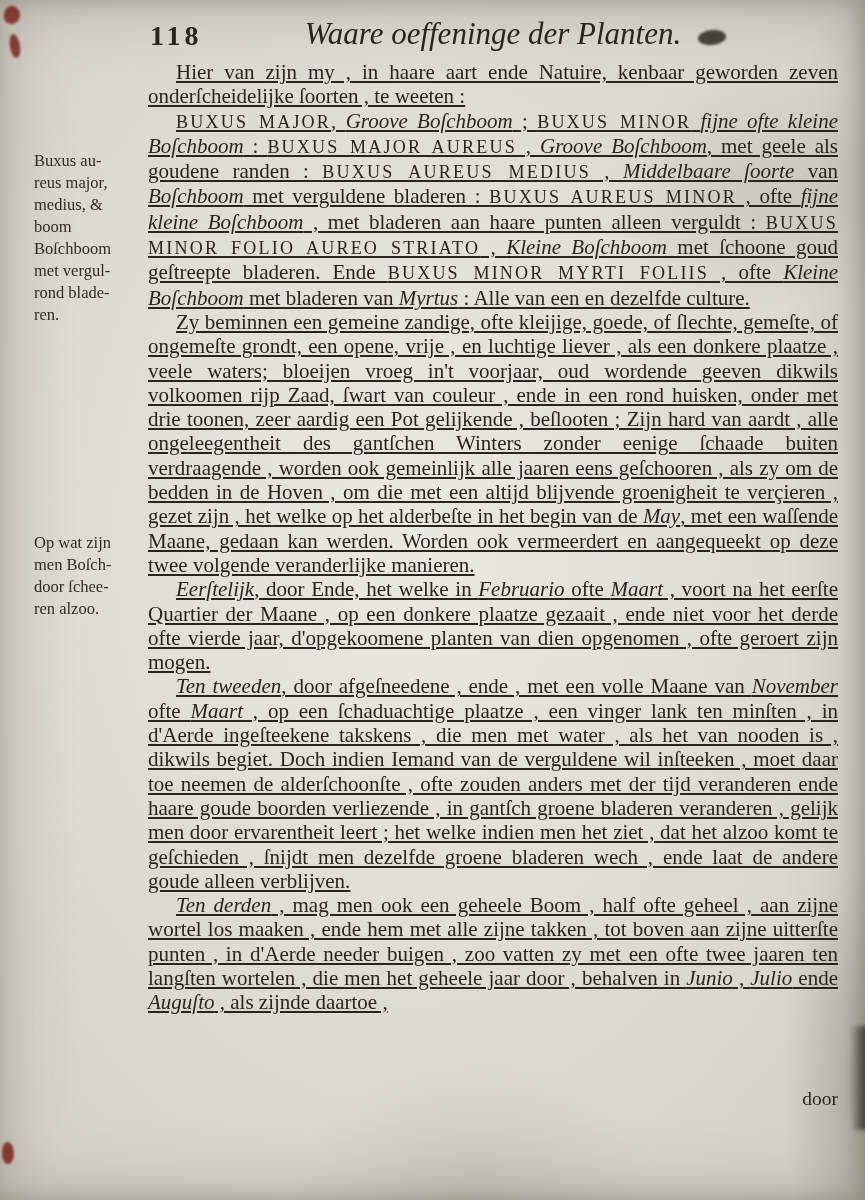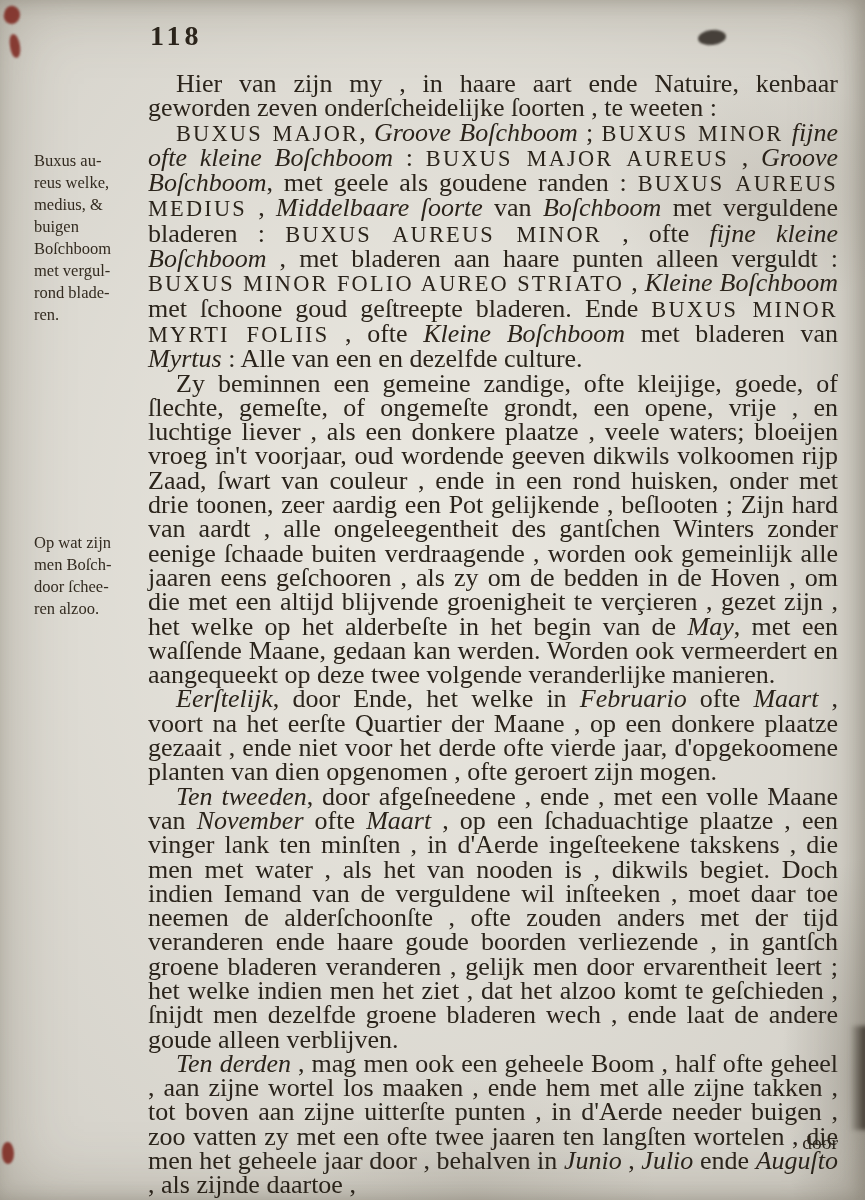--- a/index.html
+++ b/index.html
@@ -32,30 +32,30 @@
   
   .margin-notes { position:absolute; left:34px; top:0; width:110px; }
   .margin-note {
     position:absolute; left:0; width:110px;
     font-size:16.5px; line-height:22px;
     color:#332b20;
   }
 
   
   .text-block {
-    position:absolute; left:148px; top:72px; width:690px;
+    position:absolute; left:148px; top:60px; width:690px;
     text-align:justify;
-    font-size:26px; line-height:24.3px;
+    font-size:21px; line-height:24.3px;text-decoration:underline;
   }
   .para { margin:0; text-indent:28px; }
   .para span.i { font-style:italic; }
   .para span.c { font-size:0.86em; letter-spacing:2.2px; }
 
   .catchword {
-    position:absolute; left:148px; top:1132px; width:690px;
+    position:absolute; left:148px; top:1088px; width:690px;
     text-align:right; font-size:19.5px;
   }
 
   
   .red-mark { position:absolute; background:#7c241c; border-radius:45% 55% 50% 50%; filter:blur(1px); opacity:.85; }
   .rm1 { left:4px;  top:6px;    width:16px; height:18px; transform:rotate(18deg); }
   .rm2 { left:10px; top:34px;   width:10px; height:24px; transform:rotate(-8deg); }
   .rm3 { left:2px;  top:1142px; width:12px; height:22px; }
   .ink-blob {
     position:absolute; left:698px; top:30px; width:28px; height:15px;
@@ -73,27 +73,28 @@
 
 <div class="page">
 
   <div class="red-mark rm1"></div>
   <div class="red-mark rm2"></div>
   <div class="red-mark rm3"></div>
   <div class="ink-blob"></div>
   <div class="edge-smudge"></div>
 
   <div class="page-number">118</div>
+  <div class="running-title">Waare oeffeninge der Planten.</div>
 
   <div class="margin-notes">
       <div class="margin-note" style="top: 150px;">
         <div>Buxus au-</div>
-        <div>reus welke,</div>
+        <div>reus major,</div>
         <div>medius, &amp;</div>
-        <div>buigen</div>
+        <div>boom</div>
         <div>Boſchboom</div>
         <div>met vergul-</div>
         <div>rond blade-</div>
         <div>ren.</div>
       </div>
       <div class="margin-note" style="top: 532px;">
         <div>Op wat zijn</div>
         <div>men Boſch-</div>
         <div>door ſchee-</div>
         <div>ren alzoo.</div>

